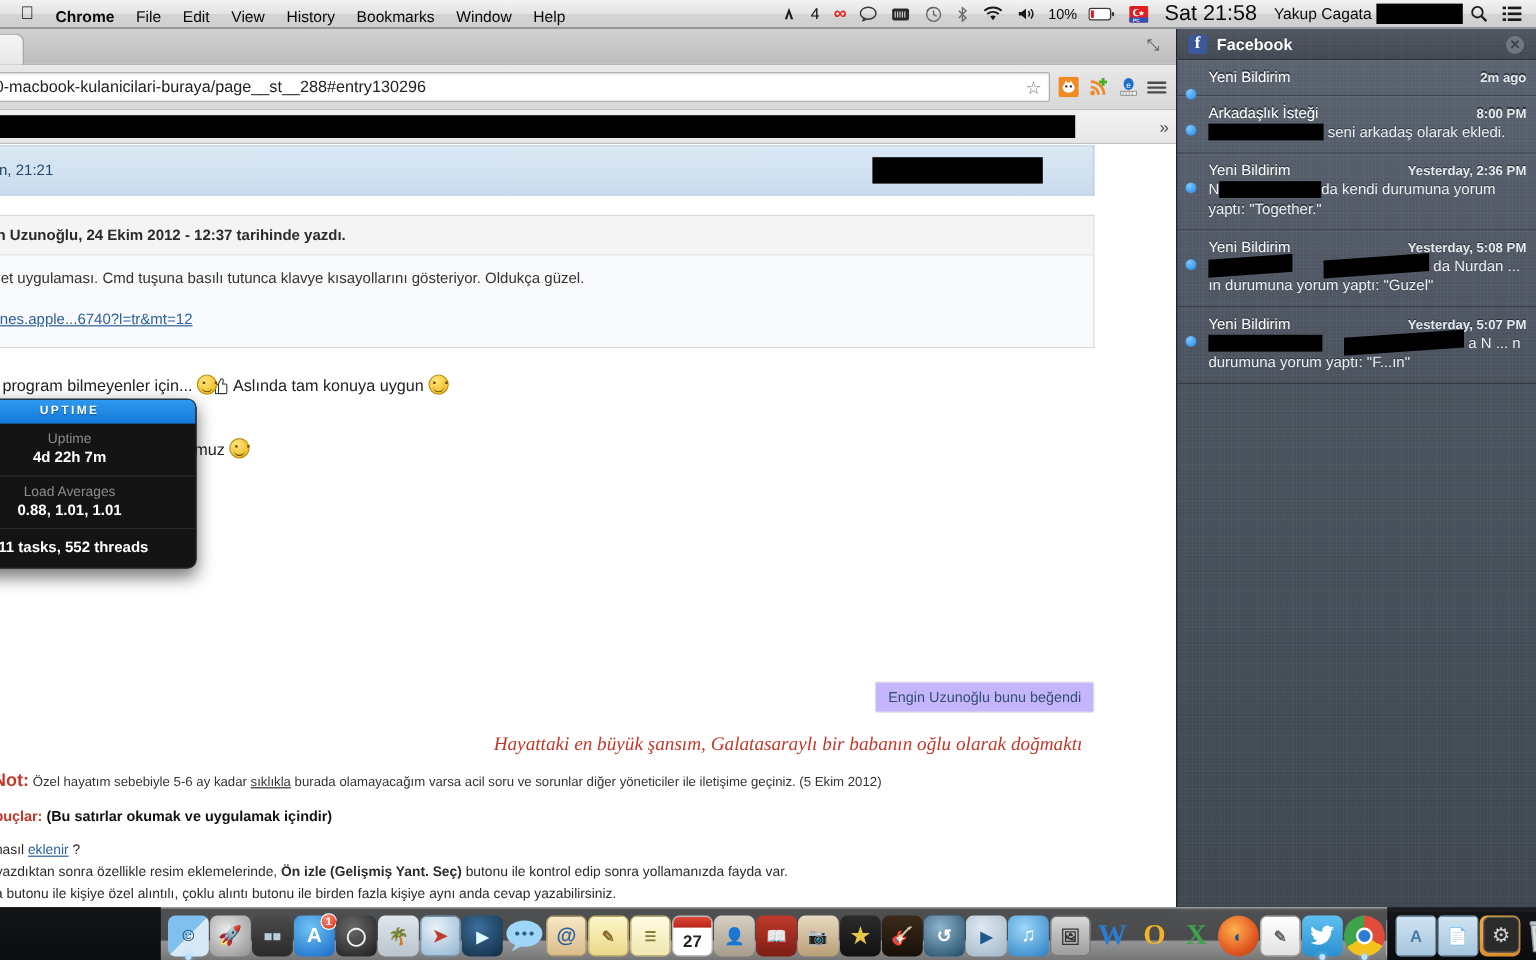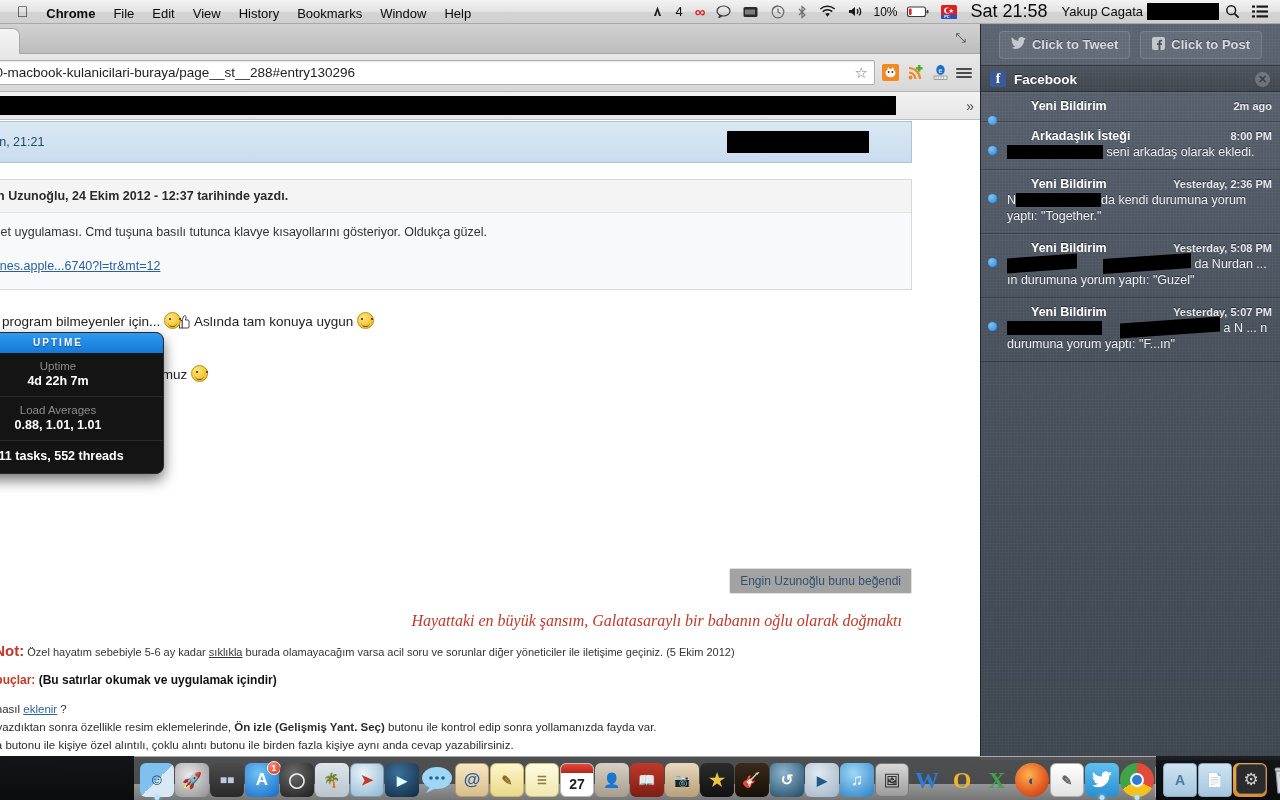--- a/index.html
+++ b/index.html
@@ -154,21 +154,21 @@
     text-shadow: 0 1px 1px rgba(0,0,0,.4);
   }
   .uw-sec { padding: 7px 0 8px 0; text-align: center; border-bottom: 1px solid #2b2b2b; }
   .uw-sec.last { border-bottom: none; padding: 8px 0 10px 0; }
   .uw-label { color: #8c8c8c; font-size: 11.5px; }
   .uw-value { color: #fff; font-size: 12.5px; font-weight: bold; margin-top: 2px; }
   .uw-single { color: #fff; font-size: 12.5px; font-weight: bold; }
 
   .like-bar { width: 952px; display: flex; justify-content: flex-end; padding-top: 8px; }
   .like-pill {
-    background: #a3a3a3; border: 1px solid #e0e0e0; border-radius: 2px;
+    background: #c4b5fd; border: 1px solid #e0e0e0; border-radius: 2px;
     font-size: 12px; color: #32506e; padding: 5px 10px;
   }
   .sig-red {
     width: 952px; text-align: right; padding: 18px 10px 0 0;
     color: #c0392b; font-family: "Liberation Serif", serif; font-style: italic; font-size: 16px;
   }
   .note-line { font-size: 11px; color: #333; margin-top: 12px; }
   .note-line .bigred { color: #c0392b; font-weight: bold; font-size: 15px; }
   .note-line u { text-decoration: underline; }
   .tips-line { font-size: 12px; margin-top: 14px; }
@@ -222,21 +222,21 @@
   .noti-item {
     position: relative; padding: 7px 8px 8px 26px;
     border-bottom: 1px solid rgba(0,0,0,.28);
     box-shadow: inset 0 1px 0 rgba(255,255,255,.05);
   }
   .noti-dot {
     position: absolute; left: 7px; top: 24px; width: 9px; height: 9px; border-radius: 50%;
     background: radial-gradient(circle at 35% 30%, #7dc6ff, #1f87e8);
   }
   .noti-row1 { display: flex; align-items: baseline; }
-  .noti-title { color: #fff; font-size: 12.5px; font-weight: bold; text-shadow: 0 -1px 0 rgba(0,0,0,.5); margin-left: 24px; }
+  .noti-title { color: #fff; font-size: 12.5px; font-weight: normal; text-shadow: 0 -1px 0 rgba(0,0,0,.5); }
   .noti-time { margin-left: auto; color: #e6e9ed; font-size: 11px; font-weight: bold; text-shadow: 0 -1px 0 rgba(0,0,0,.5); }
   .noti-body { color: #eef1f4; font-size: 12.5px; line-height: 1.32; margin-top: 1px; text-shadow: 0 -1px 0 rgba(0,0,0,.45); }
   .blk { display: inline-block; background: #000; vertical-align: -3px; height: 14px; }
   .blk-skew { display:inline-block; background:#000; height: 15px; vertical-align:-3px; transform: skewY(-4deg); }
 
   
   .dock {
     position: absolute; left: 0; bottom: 0; width: 1280px; height: 44px;
     z-index: 70;
     background: linear-gradient(to bottom, rgba(20,20,20,.82), rgba(10,10,10,.92));
@@ -397,39 +397,20 @@
         <div class="uw-value">0.88, 1.01, 1.01</div>
       </div>
       <div class="uw-sec last">
         <div class="uw-single">111 tasks, 552 threads</div>
       </div>
     </div>
 
   </div>
 
   <div class="noti">
-    <div class="noti-share">
-      <div class="share-btn">
-        <span>
-          <svg width="15" height="13" viewBox="0 0 15 13">
-              <path d="M15 1.6a6 6 0 0 1-1.7.5A3 3 0 0 0 14.6.4a6 6 0 0 1-1.9.7A3 3 0 0 0 7.5 3.8 8.5 8.5 0 0 1 1 .6a3 3 0 0 0 .9 4 3 3 0 0 1-1.4-.4 3 3 0 0 0 2.4 3 3 3 0 0 1-1.3 0 3 3 0 0 0 2.8 2.1A6 6 0 0 1 0 10.6a8.5 8.5 0 0 0 4.6 1.3c5.5 0 8.6-4.7 8.4-8.8A6 6 0 0 0 15 1.6z" fill="#c3c8cf"></path>
-            </svg>
-        </span>
-        <span>Click to Tweet</span>
-      </div>
-      <div class="share-btn">
-        <span>
-          <svg width="13" height="13" viewBox="0 0 13 13">
-              <rect width="13" height="13" rx="2" fill="#c3c8cf"></rect>
-              <path d="M8.4 13V8h1.4l.2-1.7H8.4V5.2c0-.5.1-.8.8-.8h1V2.9c-.2 0-.8-.1-1.4-.1-1.4 0-2.3.8-2.3 2.3v1.2H5v1.7h1.5v5z" fill="#4a525e"></path>
-            </svg>
-        </span>
-        <span>Click to Post</span>
-      </div>
-    </div>
 
     <div class="noti-apphdr">
       <span class="fb-badge">f</span>
       <span class="noti-appname">Facebook</span>
       <span class="noti-close">✕</span>
     </div>
 
     <div>
 
       <div class="noti-item">

